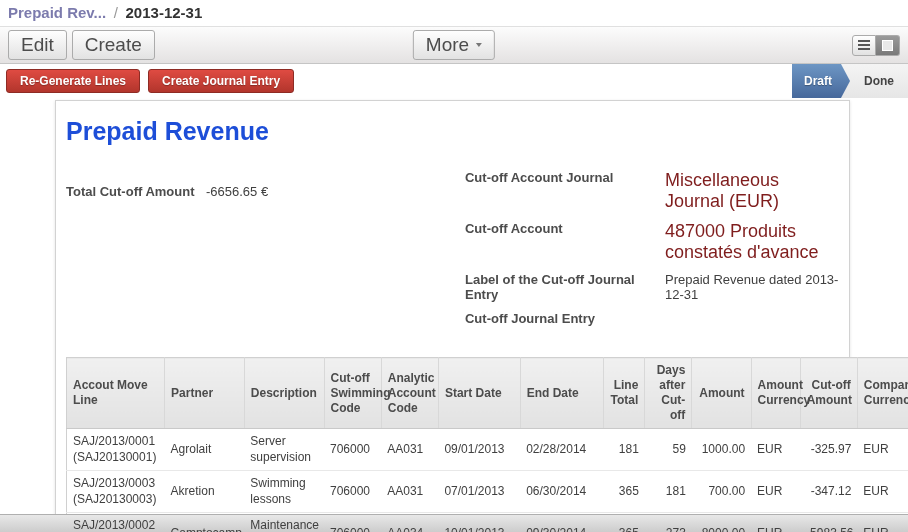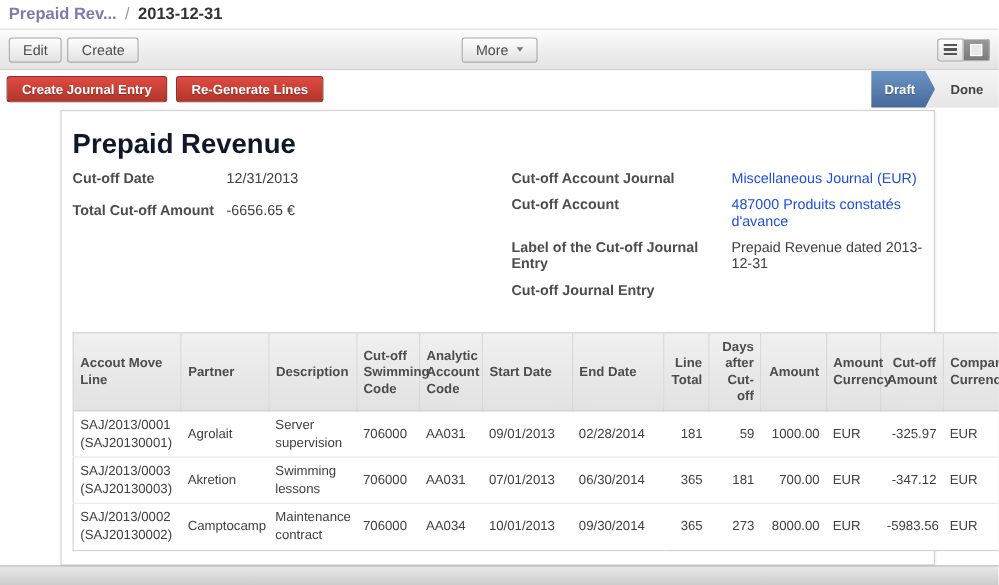--- a/index.html
+++ b/index.html
@@ -8,21 +8,21 @@
   .screen { position:relative; width:908px; height:532px; overflow:hidden; background:#fff; }
 
   
   .breadcrumb-bar { height:26px; padding:4px 0 0 8px; background:#fff; }
   .bc-link { color:#7c7bad; font-weight:bold; font-size:15px; cursor:pointer; }
   .bc-sep { color:#999; font-size:15px; margin:0 4px; }
   .bc-current { color:#333; font-weight:bold; font-size:15px; }
 
   
   .toolbar { position:relative; height:38px; background:linear-gradient(#fcfcfc,#e4e2e2); border-top:1px solid #e0e0e0; border-bottom:1px solid #c5c5c5; display:flex; align-items:center; padding:0 8px; }
-  .btn { font-family:inherit; font-size:13px; color:#4c4c4c; background:linear-gradient(#fefefe,#e2e2e2); border:1px solid #ababab; border-radius:3px; padding:3px 12px; cursor:pointer;text-align:right; }
+  .btn { font-family:inherit; font-size:19px; color:#4c4c4c; background:linear-gradient(#fefefe,#e2e2e2); border:1px solid #ababab; border-radius:3px; padding:3px 12px; cursor:pointer;text-align:right; }
   .btn + .btn { margin-left:5px; }
   .more-wrap { position:absolute; left:50%; transform:translateX(-50%); }
   .more-btn { display:inline-flex; align-items:center; }
   .caret { display:inline-block; width:0; height:0; border-left:3px solid transparent; border-right:3px solid transparent; border-top:4px solid #777; margin-left:7px; }
   .view-switcher { margin-left:auto; display:flex; }
   .vs-btn { width:24px; height:21px; border:1px solid #ababab; background:linear-gradient(#fefefe,#e2e2e2); display:flex; align-items:center; justify-content:center; cursor:pointer; padding:0; }
   .vs-btn:first-child { border-radius:3px 0 0 3px; }
   .vs-btn:last-child { border-radius:0 3px 3px 0; border-left:none; }
   .vs-btn.active { background:linear-gradient(#9a9a9a,#7a7a7a); }
   .icon-list { width:12px; height:10px; background:repeating-linear-gradient(#555 0 2px, transparent 2px 4px); }
@@ -32,31 +32,31 @@
   .action-bar { position:relative; height:34px; background:#fff; display:flex; align-items:center; padding-left:6px; }
   .btn-red { font-family:inherit; font-size:12px; font-weight:bold; color:#fff; background:linear-gradient(#df4b42,#b2352c); border:1px solid #8e2b24; border-radius:3px; padding:4px 13px; cursor:pointer; text-shadow:0 1px 1px rgba(0,0,0,.3); }
   .btn-red + .btn-red { margin-left:8px; }
   .statusbar { margin-left:auto; height:100%; display:flex; align-items:stretch; background:linear-gradient(#f4f4f4,#e6e6e6); }
   .status-step { display:flex; align-items:center; padding:0 14px; font-size:12px; font-weight:bold; color:#444; cursor:pointer; }
   .status-step.active { background:linear-gradient(#6d96c4,#46689b); color:#fff; padding:0 18px 0 12px; clip-path:polygon(0 0, calc(100% - 9px) 0, 100% 50%, calc(100% - 9px) 100%, 0 100%); text-shadow:0 1px 1px rgba(0,0,0,.3); }
 
   
   .main { height:414px; background:#fff; }
   .sheet { margin:2px 0 0 55px; width:795px; min-height:404px; background:#fff; border:1px solid #d2d2d2; box-shadow:0 1px 3px rgba(0,0,0,.12); padding:16px 10px 12px 10px; }
-  .title { font-size:25px; font-weight:bold; color:#0f172a; margin-bottom:8px; }
+  .title { font-size:25px; font-weight:bold; color:#1d4ed8; margin-bottom:24px; }
 
   .field-groups { display:flex; }
   .group-left { width:400px; }
   .group-right { width:375px; }
   .field-row { display:flex; margin-bottom:9px; }
   .field-row label { font-weight:bold; font-size:13px; color:#4c4c4c; }
   .group-left .field-row label { width:140px; flex:none; }
   .group-right .field-row label { width:200px; flex:none; padding-right:4px; }
   .field-value { font-size:13px; color:#404040; flex:1; }
-  .field-link { font-size:13px; color:#1d4ed8; flex:1; cursor:pointer; }
+  .field-link { font-size:18px; color:#7f1d1d; flex:1; cursor:pointer; }
   .total-row { margin-top:14px; }
 
   .tags { flex:1; display:flex; flex-wrap:wrap; gap:3px; }
   .tag { font-size:11px; color:#4c4c4c; background:#efeff8; border:1px solid #afafd4; border-radius:3px; padding:1px 6px; max-width:145px; line-height:1.3; }
 
   
   .list-table { margin-top:22px; width:843px; border-collapse:collapse; table-layout:fixed; border:1px solid #d0d0d0; }
   .list-table th { background:linear-gradient(#f0f0f0,#e2e2e2); font-size:12px; font-weight:bold; color:#4c4c4c; text-align:left; vertical-align:middle; padding:5px 6px; border-right:1px solid #d8d8d8; border-bottom:1px solid #c9c9c9; line-height:1.25; }
   .list-table td { background:#fff; font-size:12px; color:#404040; vertical-align:middle; padding:5px 6px; border-top:1px solid #e8e8e8; line-height:1.3; height:38px; }
   .list-table th.num, .list-table td.num { text-align:right; }
@@ -88,38 +88,34 @@
       <button class="vs-btn">
           <span class="icon-list"></span>
         </button>
       <button class="vs-btn active">
           <span class="icon-form"></span>
         </button>
     </div>
   </div>
 
   <div class="action-bar">
+    <button class="btn-red">Re-Generate Lines</button>
     <button class="btn-red">Create Journal Entry</button>
-    <button class="btn-red">Re-Generate Lines</button>
     <div class="statusbar">
       <div class="status-step active">Draft</div>
       <div class="status-step">Done</div>
     </div>
   </div>
 
   <div class="main">
     <div class="sheet">
       <h1 class="title">Prepaid Revenue</h1>
 
       <div class="field-groups">
         <div class="group-left">
-          <div class="field-row">
-            <label>Cut-off Date</label>
-            <div class="field-value">12/31/2013</div>
-          </div>
           <div class="field-row total-row">
             <label>Total Cut-off Amount</label>
             <div class="field-value">-6656.65 €</div>
           </div>
         </div>
 
         <div class="group-right">
           <div class="field-row">
             <label>Cut-off Account Journal</label>
             <div class="field-link">Miscellaneous Journal (EUR)</div>

